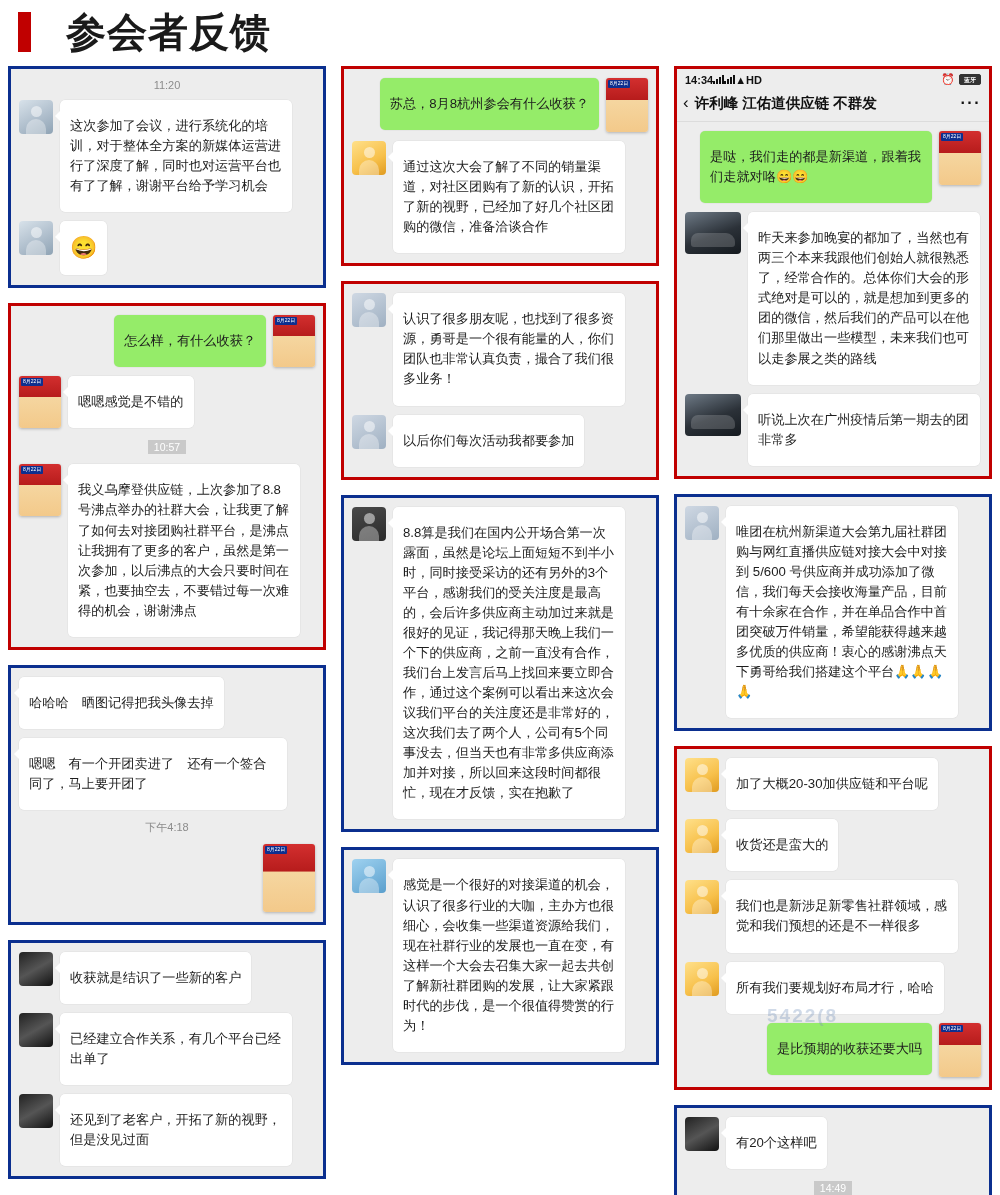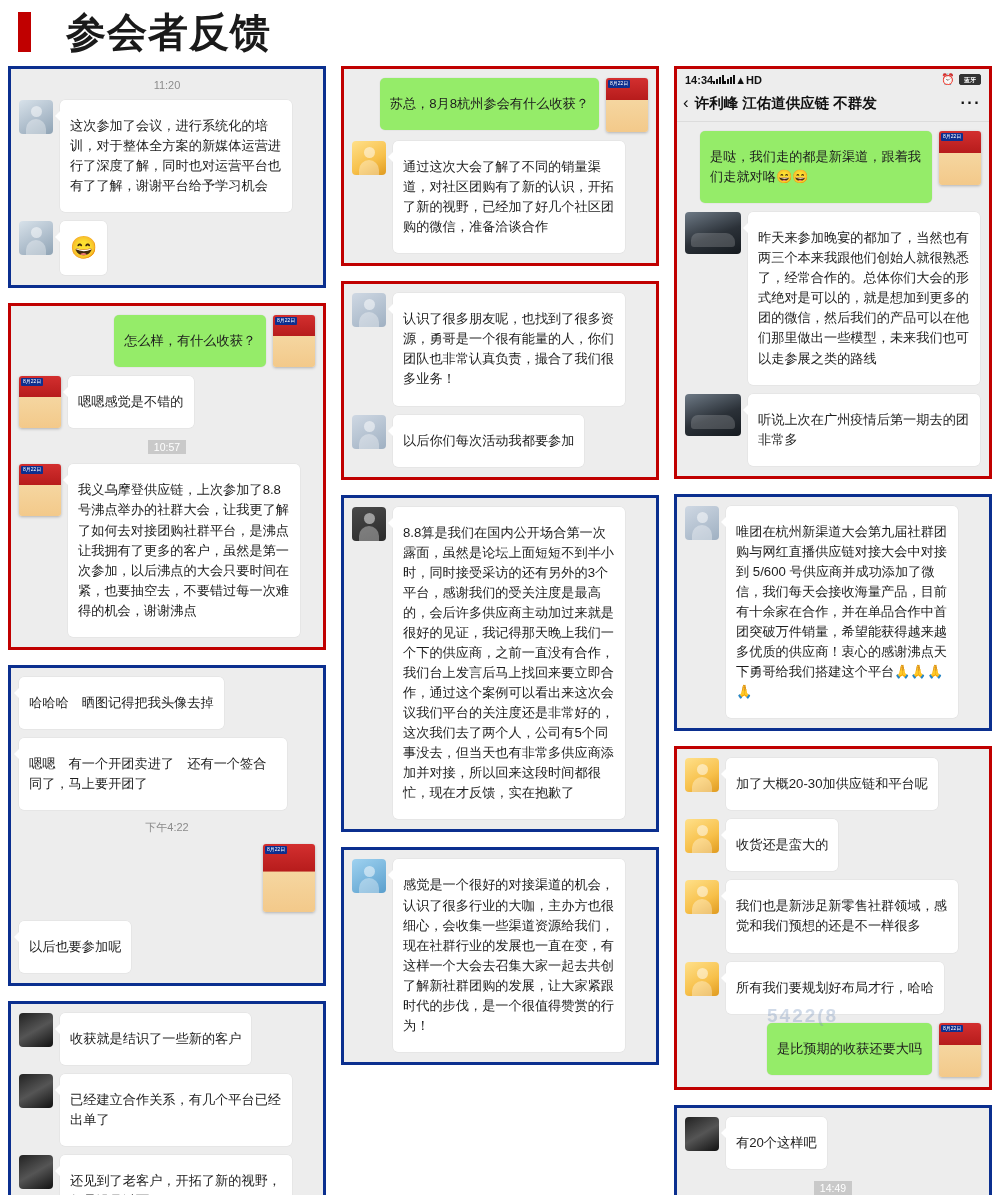--- a/index.html
+++ b/index.html
@@ -297,26 +297,23 @@
       </div>
 
       <div class="card">
         <div class="card-inner">
           <div class="msg">
             <div class="bub noavatar">哈哈哈　晒图记得把我头像去掉</div>
           </div>
           <div class="msg">
             <div class="bub noavatar">嗯嗯　有一个开团卖进了　还有一个签合同了，马上要开团了</div>
           </div>
-          <div class="ts">下午4:22</div>
+          <div class="ts">下午4:18</div>
           <div class="msg me">
             <div class="promo big" style="position:relative;"><span class="pm-t">8月22日</span></div>
-          </div>
-          <div class="msg">
-            <div class="bub noavatar">以后也要参加呢</div>
           </div>
         </div>
       </div>
 
       <div class="card">
         <div class="card-inner">
           <div class="msg">
             <div class="avatar av-p8 img"></div>
             <div class="bub">收获就是结识了一些新的客户</div>
           </div>

